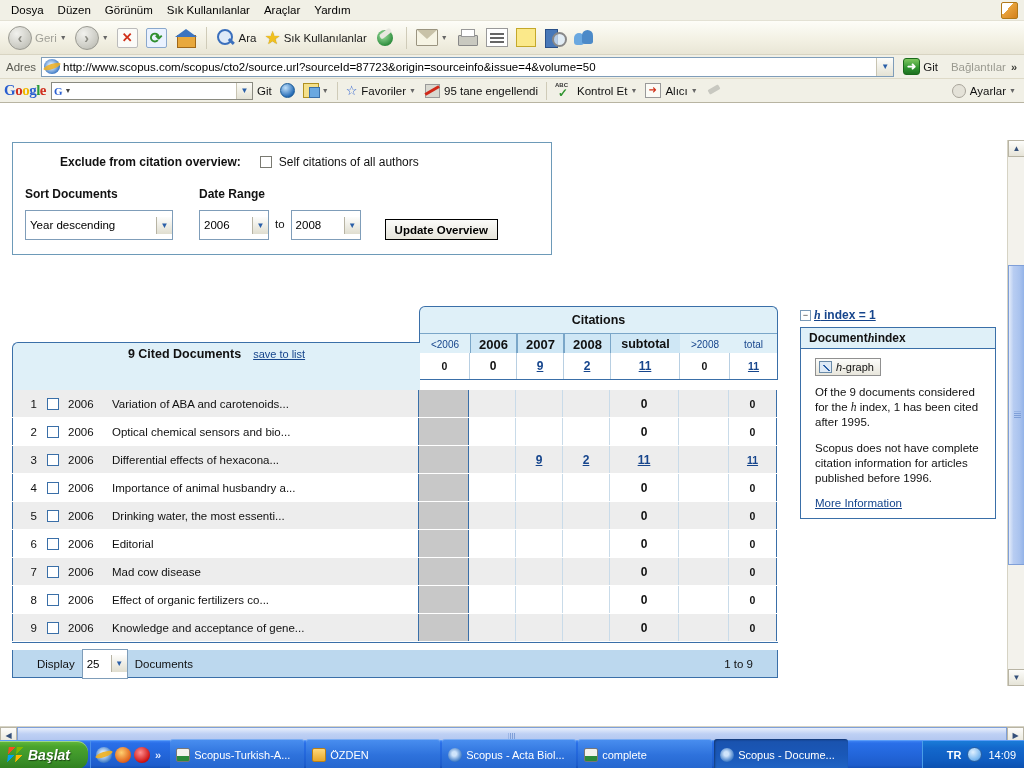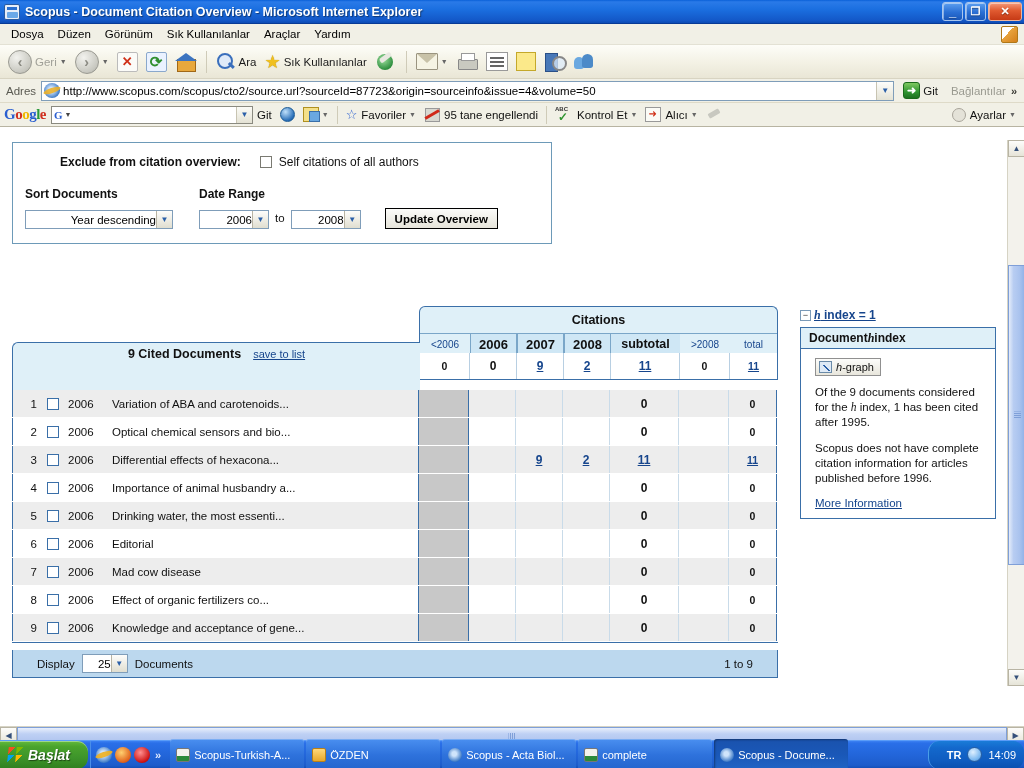--- a/index.html
+++ b/index.html
@@ -222,23 +222,23 @@
   .ov-lbl-b { font-weight: bold; font-size: 12px; color: #111; margin-left: 35px; }
   .ov-cb {
     width: 12px; height: 12px; border: 1px solid #7a7a72; background: #fff;
     margin: 0 7px 0 19px; cursor: pointer;
   }
   .ov-cb-lbl { font-size: 12px; color: #111; }
   .ov-row2 { display: flex; align-items: flex-end; }
   .ov-col { display: flex; flex-direction: column; }
   .ov-col-hd { font-weight: bold; font-size: 12px; margin-bottom: 9px; color: #111; }
   .sel {
-    height: 19px; border: 1px solid #7f9db9; background: #fff;
+    height: 30px; border: 1px solid #7f9db9; background: #fff;
     display: flex; align-items: center; font-size: 11.5px; color: #000;
-    padding-left: 4px; cursor: pointer; text-align: right;
+    padding-left: 4px; cursor: pointer;
   }
   .sel .sv { flex: 1 1 auto; white-space: nowrap; overflow: hidden; }
   .sel .sarrow {
     width: 16px; height: 17px; flex: 0 0 auto;
     background: linear-gradient(to bottom,#fdfdfb,#e0ded0);
     border-left: 1px solid #b8b4a4; display: flex; align-items: center; justify-content: center;
   }
   .sel-sort { width: 148px; }
   .sel-year { width: 70px; }
   .to-lbl { font-size: 11.5px; margin: 0 6px 3px 6px; color: #111; }
@@ -459,48 +459,33 @@
   .taskbtn.active {
     background: linear-gradient(to bottom,#1a52ad,#1a58b8 50%,#2165c6);
     box-shadow: inset 1px 1px 2px rgba(0,0,0,.35);
   }
   .tbi { width: 14px; height: 14px; flex: 0 0 auto; border-radius: 2px; }
   .tbi-ie { background: radial-gradient(circle at 45% 42%, #cfe4fb 20%, #2f6fc0 75%); border-radius: 50%; }
   .tbi-folder { background: linear-gradient(to bottom,#ffd87a,#e8a82a); border: 1px solid #b88018; }
   .tbi-xl { background: linear-gradient(to bottom,#f2f2ec 55%,#2a8a3a 55%); border: 1px solid #777; }
   .tb-lbl2 { overflow: hidden; text-overflow: ellipsis; }
   .tray { margin-left: auto; display: flex; align-items: center; gap: 6px; height: 28px;
-    padding: 0 8px 0 18px;
+    padding: 0 8px 0 24px;
     background: linear-gradient(to bottom,#1a7cd8 0%,#1368cc 25%,#0f5cc0 70%,#0b4fae 100%);
-    border-left: 1px solid #4a9ee8; flex: 0 0 auto; border-radius: 11px; }
+    border-left: 1px solid #4a9ee8; flex: 0 0 auto; }
   .tray-lang { color: #fff; font-size: 11px; font-weight: bold; }
   .tray-ico { width: 15px; height: 15px; border-radius: 50%;
     background: radial-gradient(circle at 38% 32%, #dff0ff, #7ab8f0 65%, #3a78c0); border: 1px solid #2a5fa0; }
   .tray-clock { color: #fff; font-size: 11px; }
 </style>
 </head>
 <body>
 
 <div id="screen">
 
-  <div class="titlebar">
-    <div class="title-ico"></div>
-    <div class="title-text">Scopus - Document Citation Overview - Microsoft Internet Explorer</div>
-    <div class="wbtns">
-      <div class="wbtn min">
-          <span class="gl">_</span>
-        </div>
-      <div class="wbtn">
-          <span class="gl">❐</span>
-        </div>
-      <div class="wbtn close">
-          <span class="gl">✕</span>
-        </div>
-    </div>
-  </div>
 
   <div class="menubar">
     <div class="menu-item">Dosya</div>
     <div class="menu-item">Düzen</div>
     <div class="menu-item">Görünüm</div>
     <div class="menu-item">Sık Kullanılanlar</div>
     <div class="menu-item">Araçlar</div>
     <div class="menu-item">Yardım</div>
     <div class="menu-right-ico"></div>
   </div>

